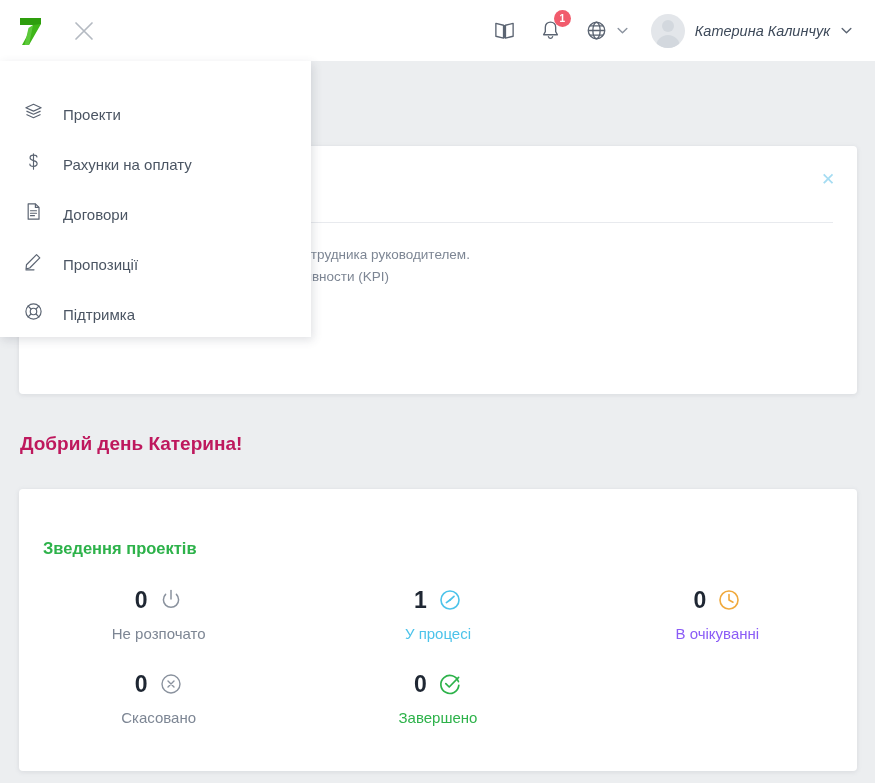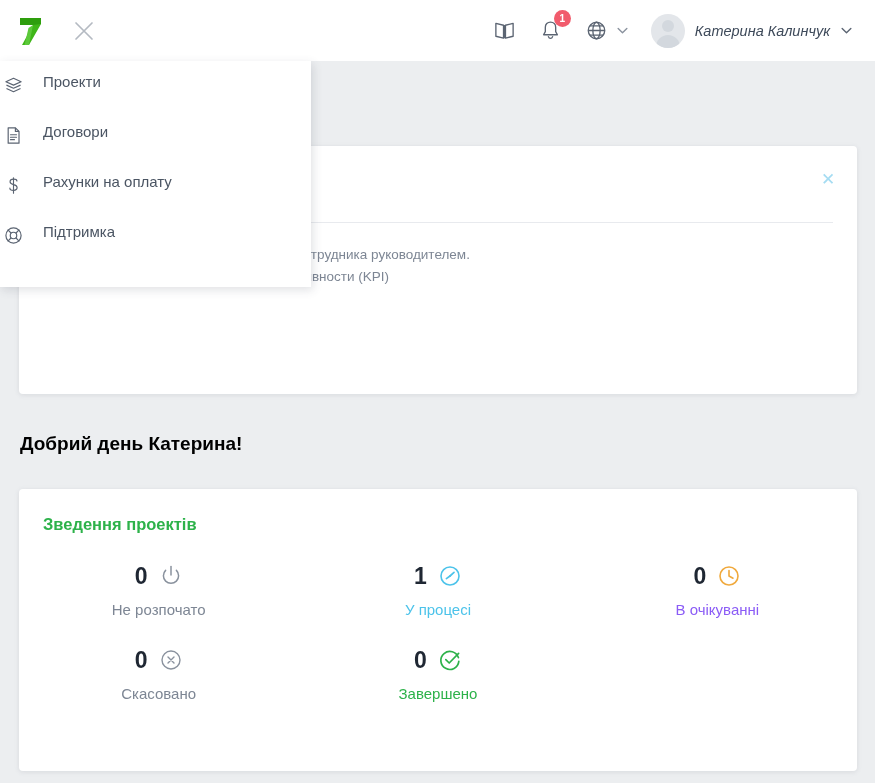--- a/index.html
+++ b/index.html
@@ -92,23 +92,23 @@
   .dropdown {
     position: absolute;
     top: 61px; left: 0;
     width: 311px;
     background: #ffffff;
     z-index: 50;
     box-shadow: 2px 3px 9px rgba(60,70,85,0.16);
     padding: 12px 0 14px 0;
   }
   .menu-item {
-    display: flex; align-items: flex-start;
+    display: flex; align-items: flex-end;
     height: 50px;
-    padding-left: 4px;
+    padding-left: 24px;
     cursor: pointer;
   }
   .menu-icon {
     width: 30px; height: 24px;
     display: flex; align-items: center; justify-content: flex-start;
     flex: none;
   }
   .menu-label {
     font-size: 15px; color: #4b5563;
     margin-left: 9px;
@@ -185,38 +185,39 @@
     border-radius: 50%;
     background: #7d8694;
   }
 
   
   .greeting {
     position: absolute;
     left: 20px; top: 372px;
     font-size: 19px;
     font-weight: bold;
-    color: #000000;
+    color: #be185d;
   }
 
   
   .summary {
     position: absolute;
     left: 19px; top: 428px;
     width: 838px; height: 282px;
     background: #ffffff;
     border-radius: 4px;
     box-shadow: 0 1px 5px rgba(90,100,115,0.14);
     padding: 26px 0 0 0;
   }
   .summary-title {
     font-size: 16.5px;
     font-weight: bold;
     color: #2db24a;
     padding-left: 24px;
+    margin-top: 24px;
   }
   .stats-grid {
     display: grid;
     grid-template-columns: repeat(3, 1fr);
     row-gap: 30px;
     margin-top: 30px;
   }
   .stat {
     display: flex;
     flex-direction: column;
@@ -409,38 +410,47 @@
         <path d="M2.6 9.6 L10 12.9 L17.4 9.6" fill="none" stroke="#5b6472" stroke-width="1.25" stroke-linejoin="round"></path>
         <path d="M2.6 13.2 L10 16.5 L17.4 13.2" fill="none" stroke="#5b6472" stroke-width="1.25" stroke-linejoin="round"></path>
       </svg>
     </span>
     <span class="menu-label">Проекти</span>
   </div>
 
   <div class="menu-item">
     <span class="menu-icon">
       <svg width="19" height="19" viewBox="0 0 20 20">
+        <path d="M10 1.8 L10 18.2" stroke="#5b6472" stroke-width="1.2" stroke-linecap="round"></path>
+        <path d="M13.6 5.2 C13.6 3.9 12 3.2 10 3.2 C8 3.2 6.4 4 6.4 6 C6.4 8 8.4 8.6 10 9 C11.8 9.4 13.8 10 13.8 12.2 C13.8 14.3 12 15.1 10 15.1 C8 15.1 6.2 14.3 6.2 12.8" fill="none" stroke="#5b6472" stroke-width="1.25" stroke-linecap="round"></path>
+      </svg>
+    </span>
+    <span class="menu-label">Рахунки на оплату</span>
+  </div>
+
+  <div class="menu-item">
+    <span class="menu-icon">
+      <svg width="19" height="19" viewBox="0 0 20 20">
         <path d="M4.4 1.9 L12 1.9 L15.8 5.7 L15.8 18.1 L4.4 18.1 Z" fill="none" stroke="#5b6472" stroke-width="1.25" stroke-linejoin="round"></path>
         <path d="M12 1.9 L12 5.7 L15.8 5.7" fill="none" stroke="#5b6472" stroke-width="1.25" stroke-linejoin="round"></path>
         <path d="M6.8 9.2 L13.2 9.2 M6.8 11.8 L13.2 11.8 M6.8 14.4 L11 14.4" stroke="#5b6472" stroke-width="1.2" stroke-linecap="round"></path>
       </svg>
     </span>
     <span class="menu-label">Договори</span>
   </div>
 
   <div class="menu-item">
     <span class="menu-icon">
       <svg width="19" height="19" viewBox="0 0 20 20">
-        <path d="M10 1.8 L10 18.2" stroke="#5b6472" stroke-width="1.2" stroke-linecap="round"></path>
-        <path d="M13.6 5.2 C13.6 3.9 12 3.2 10 3.2 C8 3.2 6.4 4 6.4 6 C6.4 8 8.4 8.6 10 9 C11.8 9.4 13.8 10 13.8 12.2 C13.8 14.3 12 15.1 10 15.1 C8 15.1 6.2 14.3 6.2 12.8" fill="none" stroke="#5b6472" stroke-width="1.25" stroke-linecap="round"></path>
+        <path d="M2.6 13.4 L13.2 2.8 L16.6 6.2 L6 16.8 L2.2 17.8 Z" fill="none" stroke="#5b6472" stroke-width="1.25" stroke-linejoin="round"></path>
+        <path d="M2 18.8 L10.5 18.8" stroke="#5b6472" stroke-width="1.25" stroke-linecap="round"></path>
       </svg>
     </span>
-    <span class="menu-label">Рахунки на оплату</span>
-  </div>
-
+    <span class="menu-label">Пропозиції</span>
+  </div>
 
   <div class="menu-item">
     <span class="menu-icon">
       <svg width="19" height="19" viewBox="0 0 20 20">
         <circle cx="10" cy="10" r="8" fill="none" stroke="#5b6472" stroke-width="1.25"></circle>
         <circle cx="10" cy="10" r="3.4" fill="none" stroke="#5b6472" stroke-width="1.25"></circle>
         <path d="M3.9 3.9 L7.6 7.6 M16.1 3.9 L12.4 7.6 M3.9 16.1 L7.6 12.4 M16.1 16.1 L12.4 12.4" stroke="#5b6472" stroke-width="1.25"></path>
       </svg>
     </span>
     <span class="menu-label">Підтримка</span>

